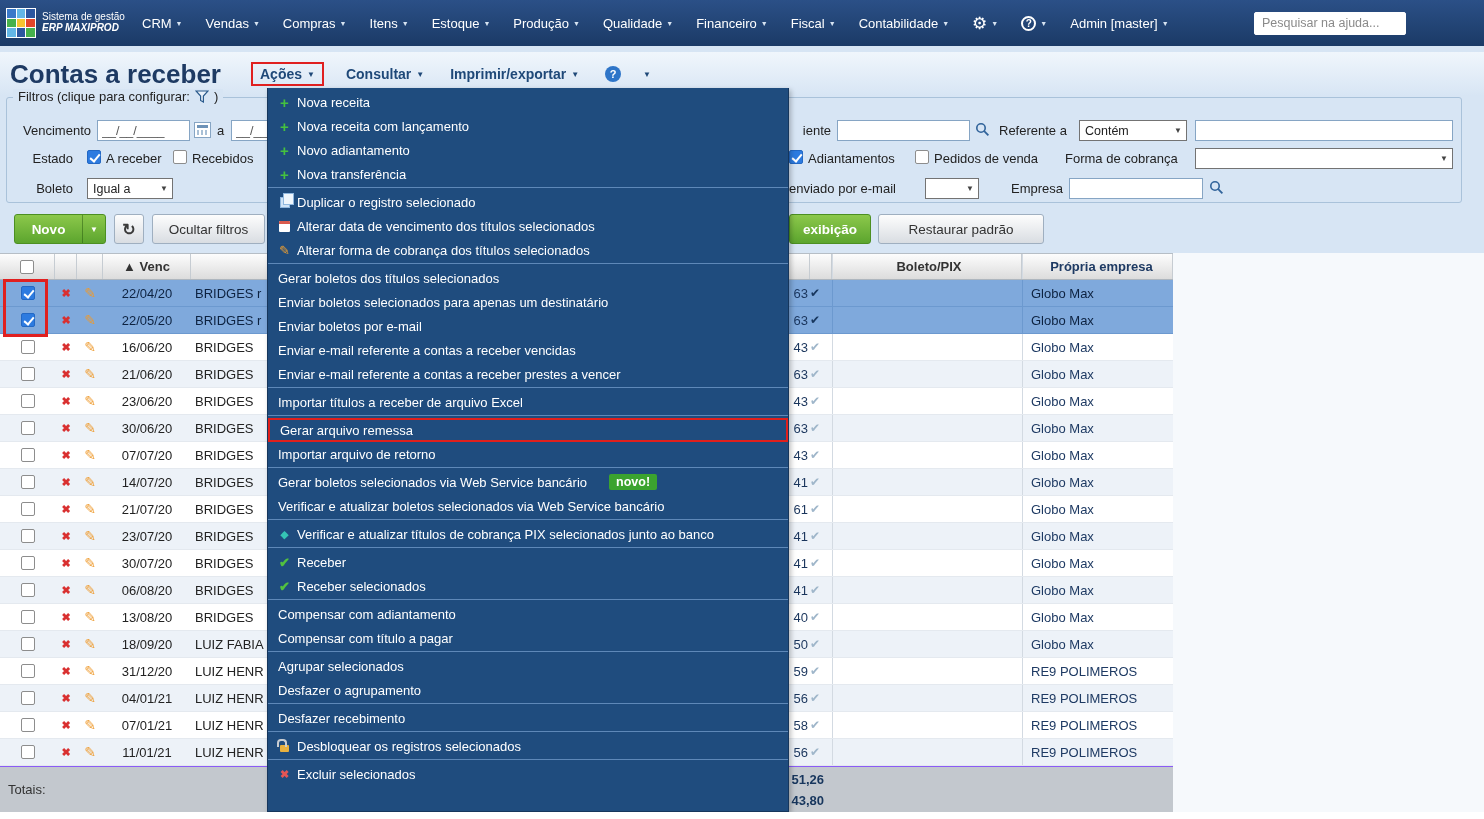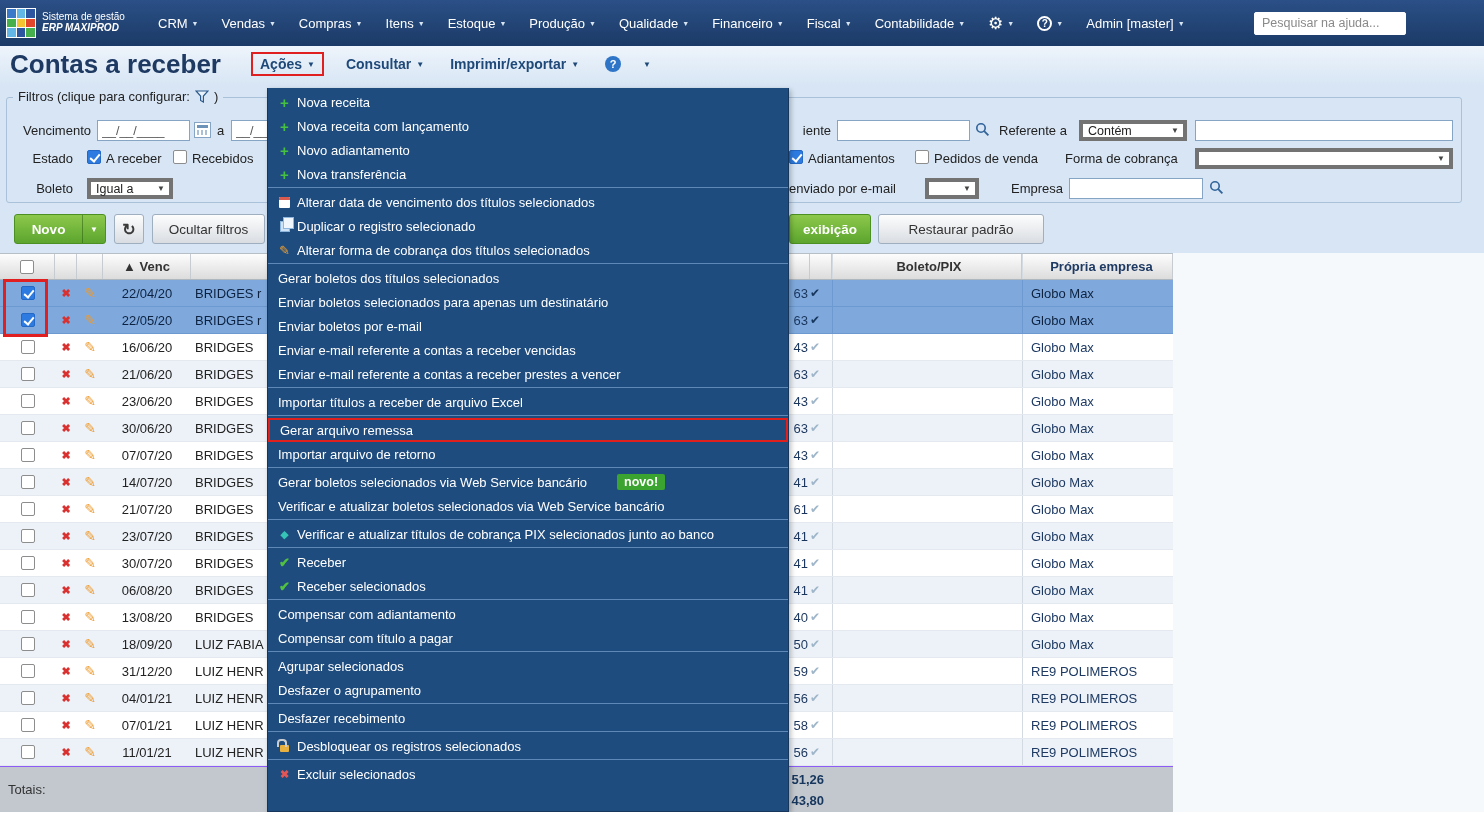--- a/index.html
+++ b/index.html
@@ -10,46 +10,46 @@
 
 .topnav{position:absolute;left:0;top:0;width:100%;height:46px;background:linear-gradient(#2B5087,#1B3A66);display:flex;align-items:center;color:#fff;z-index:3}
 .logo{display:flex;align-items:center;gap:6px;padding-left:6px;width:142px;flex:none;cursor:pointer}
 .logo-grid{width:30px;height:30px;display:grid;grid-template-columns:repeat(3,1fr);grid-template-rows:repeat(3,1fr);gap:1px;background:#fff;padding:1px;flex:none}
 .logo-grid i{display:block}
 .logo-grid i:nth-child(1){background:#3A79C9}.logo-grid i:nth-child(2){background:#63B7E6}.logo-grid i:nth-child(3){background:#2C57A0}
 .logo-grid i:nth-child(4){background:#46B14C}.logo-grid i:nth-child(5){background:#F5C531}.logo-grid i:nth-child(6){background:#E2462B}
 .logo-grid i:nth-child(7){background:#63B7E6}.logo-grid i:nth-child(8){background:#2C57A0}.logo-grid i:nth-child(9){background:#46B14C}
 .lt1{font-size:10px;line-height:9px;white-space:nowrap}
 .lt2{font-size:10px;font-weight:bold;font-style:italic;line-height:13px;white-space:nowrap}
-.navitems{display:flex;align-items:center;gap:23px;margin-left:16px;flex:1}
+.navitems{display:flex;align-items:center;gap:23px;margin-left:0;flex:1}
 .navitem{display:flex;align-items:center;gap:4px;font-size:13px;cursor:pointer;white-space:nowrap}
 .arr{font-size:7px;color:#D7E4F2}
 .gearic{font-size:17px;line-height:1}
 .helpcirc{width:15px;height:15px;border:2px solid #fff;border-radius:50%;font-size:10px;font-weight:bold;display:flex;align-items:center;justify-content:center}
 .helpsearch{margin-left:auto;margin-right:78px;width:152px;height:23px;border:1px solid #fff;border-radius:2px;padding:0 7px;font-size:12.5px;color:#333;font-family:"Liberation Sans",sans-serif}
 .helpsearch::placeholder{color:#8A8A8A}
 
 
-.titlebar{position:absolute;left:0;top:42px;width:100%;height:44px;display:flex;align-items:center;background:linear-gradient(#F0F6FC,#D7E5F4)}
+.titlebar{position:absolute;left:0;top:52px;width:100%;height:44px;display:flex;align-items:center;background:linear-gradient(#F0F6FC,#D7E5F4)}
 .page-title{font-size:26px;font-weight:bold;color:#1E3A63;padding-left:10px;white-space:nowrap}
 .tb-item{display:flex;align-items:center;gap:5px;font-size:14px;font-weight:bold;color:#1E4878;cursor:pointer;white-space:nowrap}
 .tb-acoes{margin-left:30px;border:2px solid #E02020;padding:2px 7px}
 .tb-consultar{margin-left:22px}
 .tb-imprimir{margin-left:26px}
 .tb-arr{font-size:8px;color:#1E4878}
 .tb-help{margin-left:26px;width:16px;height:16px;border-radius:50%;background:#2E75C8;color:#fff;font-size:11px;font-weight:bold;display:flex;align-items:center;justify-content:center;cursor:pointer}
 .tb-extra-arr{margin-left:22px;font-size:8px;color:#1E4878;cursor:pointer}
 
 
 .filters-box{position:absolute;left:6px;top:97px;width:1456px;height:106px;border:1px solid #A9C2DA;border-radius:3px;z-index:1}
 .filters-legend{position:absolute;left:6px;top:-9px;background:#D7E5F4;padding:0 5px;display:flex;align-items:center;gap:5px;font-size:13px;color:#222}
 .f{position:absolute;font-size:13px;color:#222;white-space:nowrap}
 .f-label{text-align:right}
 .fin{position:absolute;background:#fff;border:1px solid #86A5C4;height:21px;font-size:12.5px;padding:0 4px;color:#555;font-family:"Liberation Sans",sans-serif}
-.selbox{position:absolute;background:#fff;border:4px solid #737373;height:21px;display:flex;align-items:center;justify-content:space-between;padding:0 4px 0 5px;font-size:12.5px;color:#222;cursor:pointer}
+.selbox{position:absolute;background:#fff;border:1px solid #737373;height:21px;display:flex;align-items:center;justify-content:space-between;padding:0 4px 0 5px;font-size:12.5px;color:#222;cursor:pointer}
 .selarr{font-size:8px;color:#444}
 .cb{width:14px;height:14px;background:#fff;border:1px solid #8D8D8D;border-radius:2px;display:inline-block;position:relative;cursor:pointer;flex:none}
 .cb.checked{background:#2D7BE0;border-color:#2368C4}
 .cb.checked::after{content:"";position:absolute;left:4px;top:1px;width:4px;height:8px;border:solid #fff;border-width:0 2px 2px 0;transform:rotate(40deg)}
 .fcb{position:absolute}
 .calbtn{position:absolute;width:17px;height:16px;background:#fff;border:1px solid #86A5C4;cursor:pointer}
 .calbtn::before{content:"";position:absolute;left:2px;right:2px;top:2px;height:3px;background:#6E93B8}
 .calbtn::after{content:"";position:absolute;left:2px;right:2px;top:7px;bottom:2px;background:repeating-linear-gradient(90deg,#A9C0D6 0 2px,transparent 2px 4px)}
 .magbtn{position:absolute;cursor:pointer;line-height:0}
 
@@ -97,21 +97,21 @@
 .menu{position:absolute;left:267px;top:88px;width:522px;height:724px;background:#1F4C7E;border:1px solid #16365C;border-top:none;z-index:10;overflow:hidden;padding-top:2px;box-shadow:2px 2px 5px rgba(0,0,0,.25)}
 .mi{height:24px;display:flex;align-items:center;gap:6px;padding:0 10px;color:#fff;font-size:13px;cursor:pointer;white-space:nowrap}
 .mi.hl{border:2px solid #E0201C}
 .msep{height:1px;background:#5E88B8;margin:1px 0 2px}
 .mi-ic{width:13px;display:flex;justify-content:center;align-items:center;flex:none}
 .ic-plus{color:#45C13F;font-weight:bold;font-size:15px;line-height:1}
 .ic-check{color:#52C13F;font-weight:bold;font-size:13px}
 .ic-pencil{color:#F0A030;font-size:13px}
 .ic-pix{color:#35C4B5;font-size:11px}
 .ic-del{color:#E45555;font-weight:bold;font-size:11px}
-.badge{margin-left:24px;background:#3BA32F;color:#fff;font-weight:bold;font-size:12.5px;padding:1px 7px;border-radius:2px}
+.badge{margin-left:16px;background:#3BA32F;color:#fff;font-weight:bold;font-size:12.5px;padding:1px 7px;border-radius:2px}
 .ic-copy{width:10px;height:11px;position:relative;background:#CFE3F6;border:1px solid #8FB7DE}
 .ic-copy::after{content:"";position:absolute;left:2px;bottom:2px;width:9px;height:10px;background:#EFF6FC;border:1px solid #8FB7DE}
 .ic-cal{width:11px;height:11px;background:#fff;position:relative;border-radius:1px}
 .ic-cal::before{content:"";position:absolute;left:0;right:0;top:0;height:3px;background:#D95A4E;border-radius:1px 1px 0 0}
 .ic-unlock{width:9px;height:7px;background:#E8B13F;border-radius:1px;position:relative;margin-top:4px}
 .ic-unlock::before{content:"";position:absolute;left:-3px;top:-6px;width:6px;height:6px;border:2px solid #C9CDD2;border-bottom:none;border-radius:4px 4px 0 0}
 
 .bottom-strip{position:absolute;left:0;top:812px;width:100%;height:7px;background:#fff;z-index:20}
 </style>
 </head>
@@ -568,29 +568,29 @@
         <span class="mi-ic ic-plus">+</span>
         <span>Novo adiantamento</span>
       </div>
     <div class="mi">
         <span class="mi-ic ic-plus">+</span>
         <span>Nova transferência</span>
       </div>
     <div class="msep"></div>
     <div class="mi">
         <span class="mi-ic">
+          <span class="ic-copy"></span>
+        </span>
+        <span>Duplicar o registro selecionado</span>
+      </div>
+    <div class="mi">
+        <span class="mi-ic">
           <span class="ic-cal"></span>
         </span>
         <span>Alterar data de vencimento dos títulos selecionados</span>
-      </div>
-    <div class="mi">
-        <span class="mi-ic">
-          <span class="ic-copy"></span>
-        </span>
-        <span>Duplicar o registro selecionado</span>
       </div>
     <div class="mi">
         <span class="mi-ic ic-pencil">✎</span>
         <span>Alterar forma de cobrança dos títulos selecionados</span>
       </div>
     <div class="msep"></div>
     <div class="mi">
         <span>Gerar boletos dos títulos selecionados</span>
       </div>
     <div class="mi">

